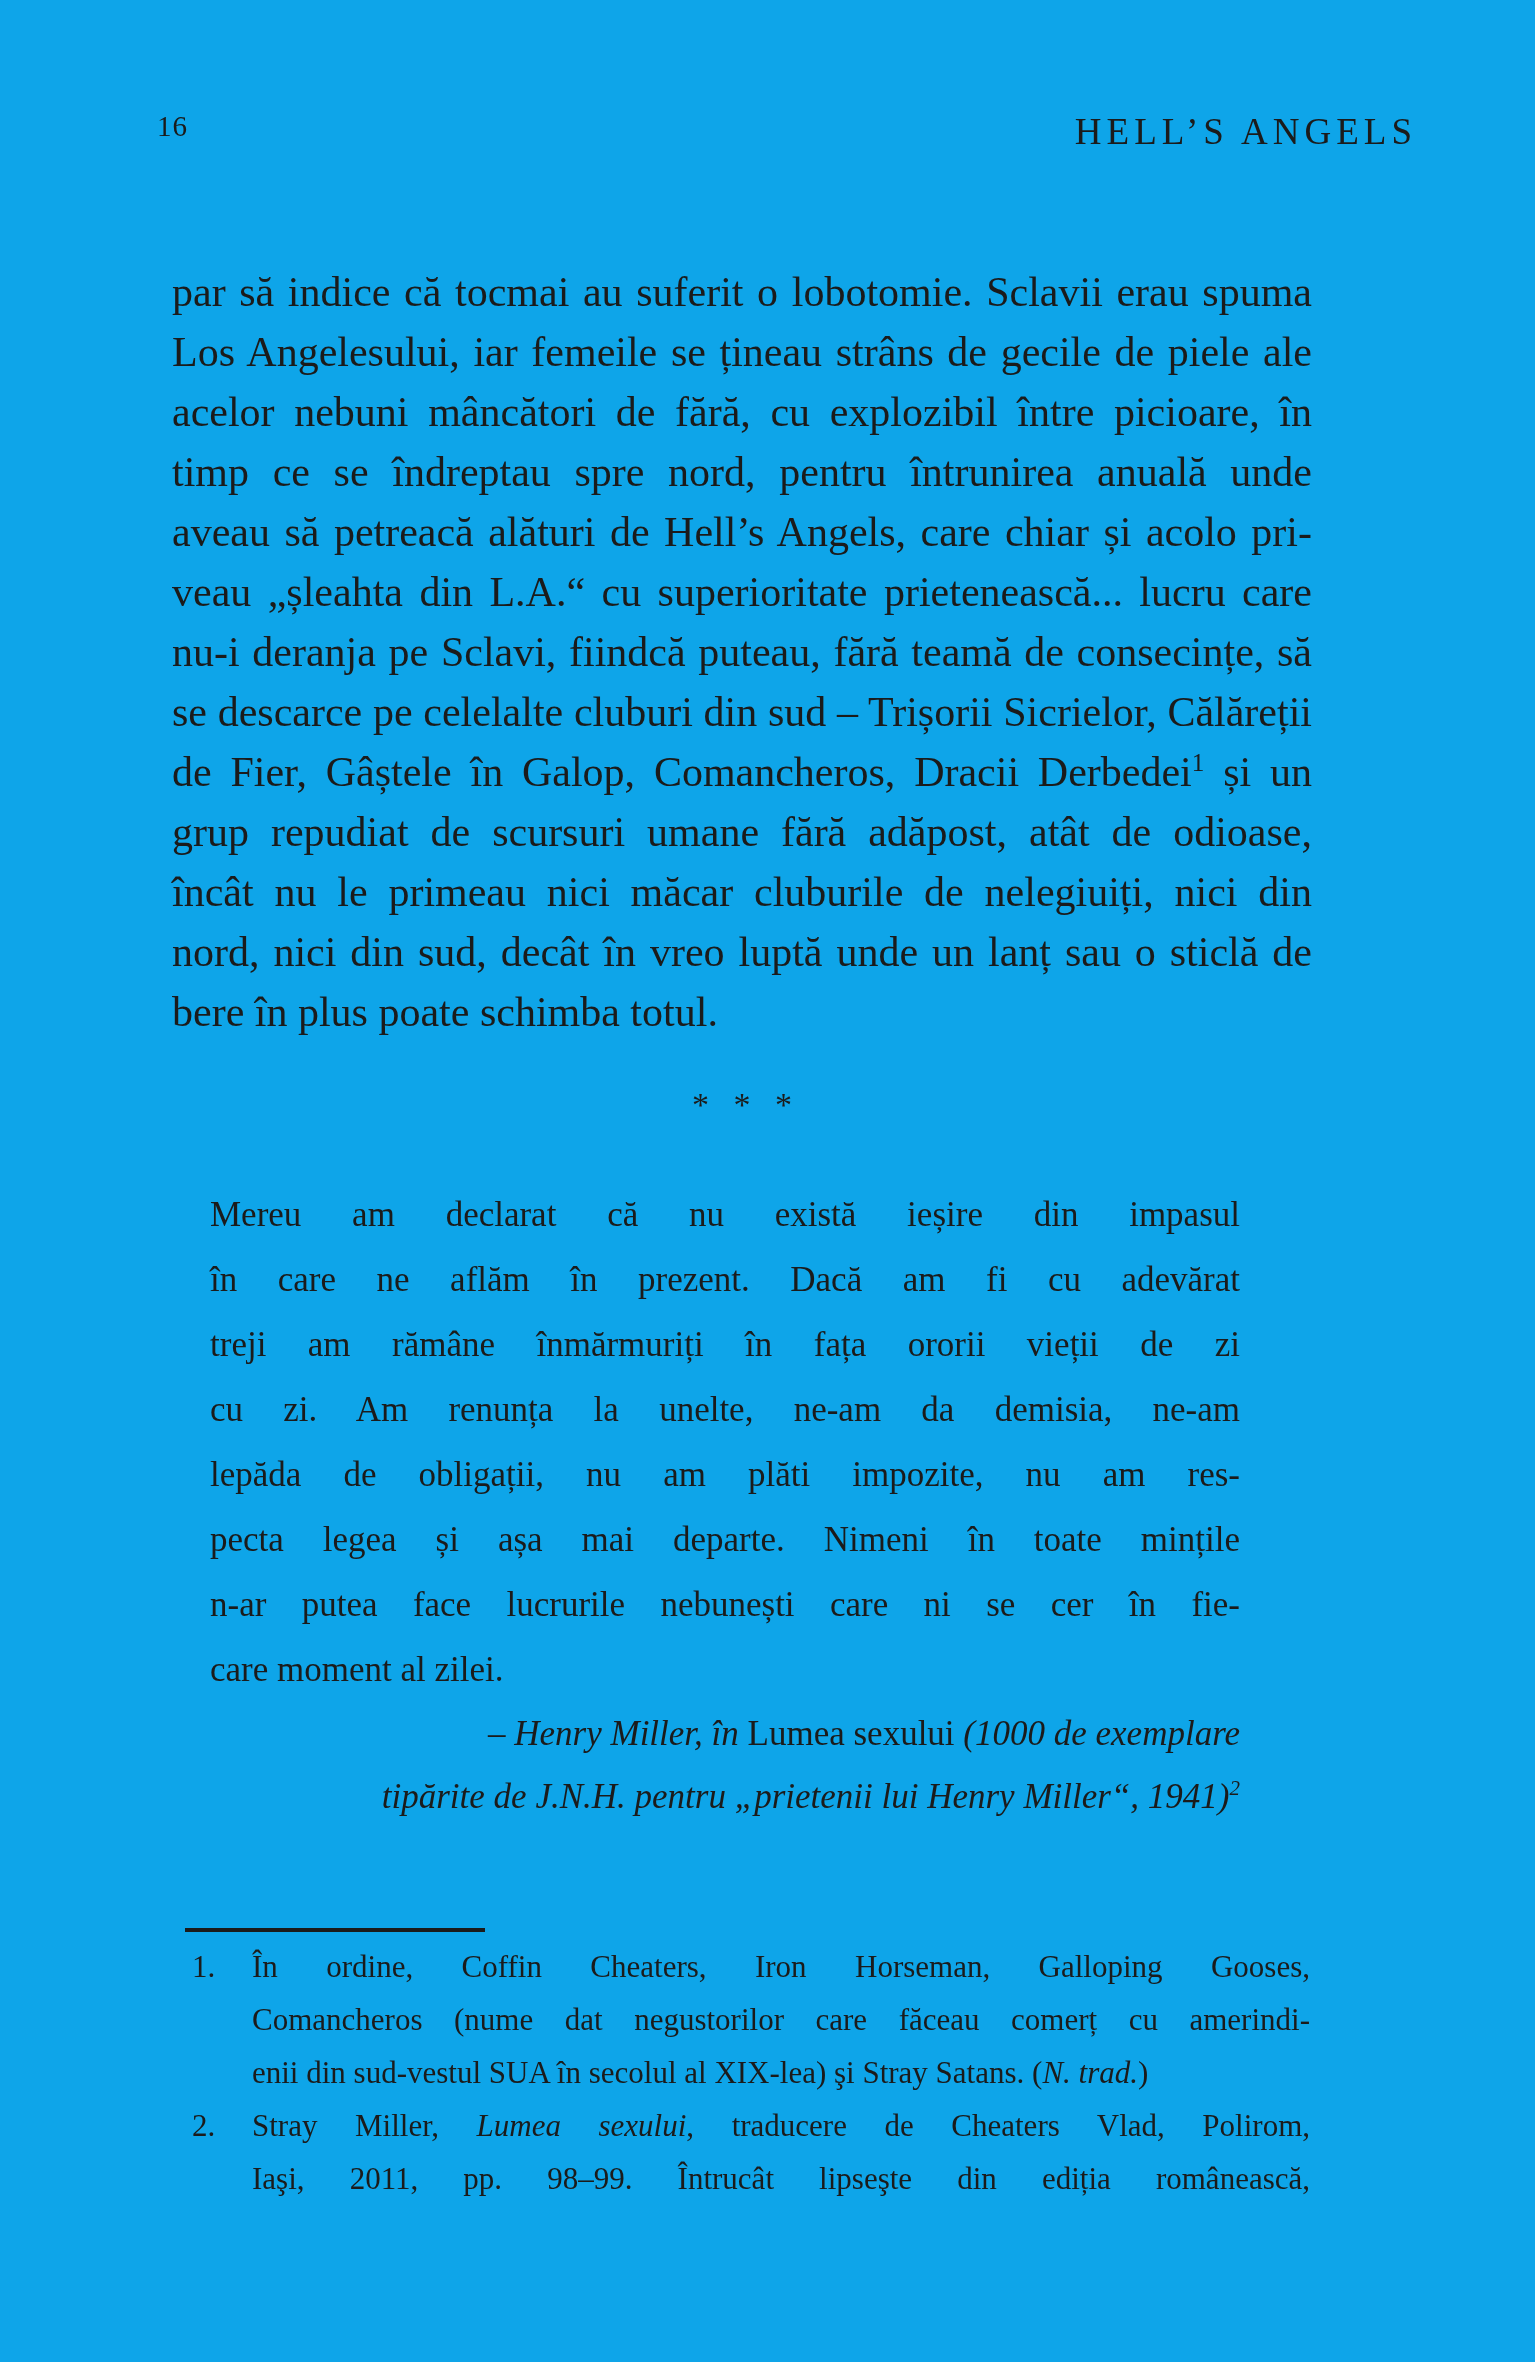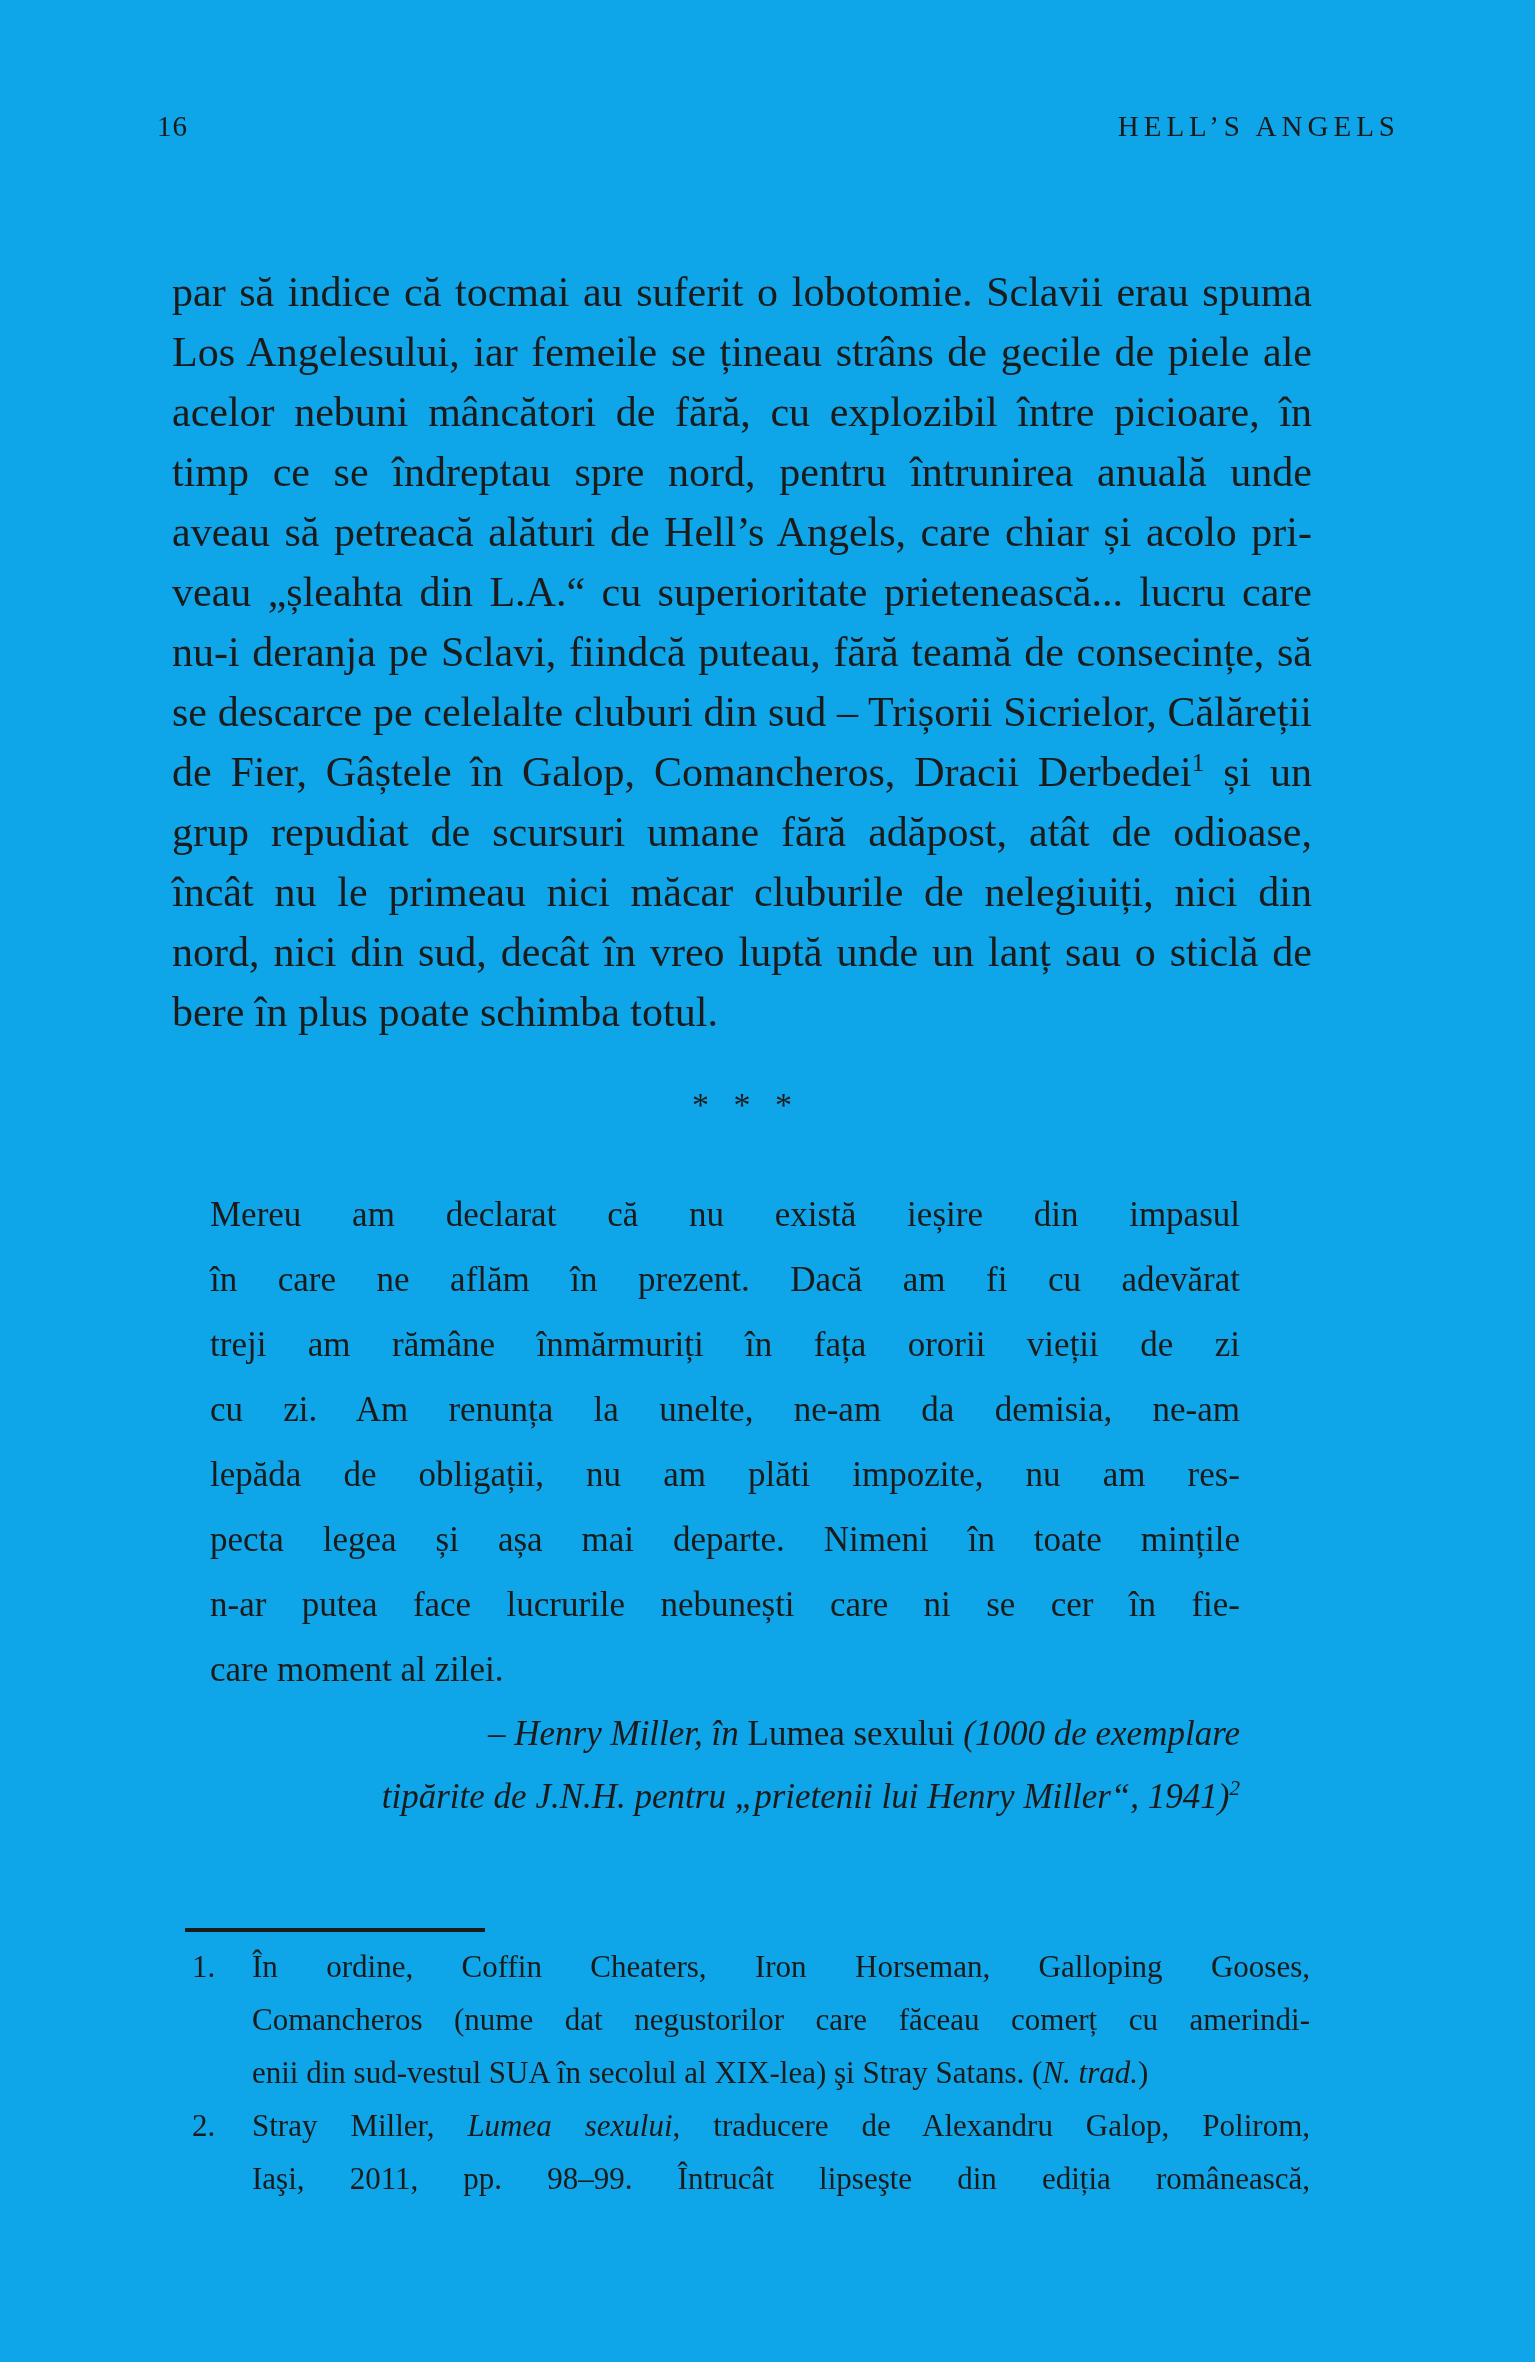--- a/index.html
+++ b/index.html
@@ -9,22 +9,22 @@
     background:#0ea5e9;
     color:#1b1b1b;
     font-family:"Liberation Serif","DejaVu Serif",serif;
     overflow:hidden;
   }
   .hdr-num{
     position:absolute;left:157px;top:110px;
     font-size:29px;letter-spacing:1px;
   }
   .hdr-title{
-    position:absolute;right:135px;top:110px;
-    font-size:29px;letter-spacing:5px;
+    position:absolute;right:118px;top:110px;
+    font-size:37px;letter-spacing:5px;
   }
   .body-block{
     position:absolute;left:172px;top:262px;width:1140px;
     font-size:42px;line-height:60px;
   }
   .stars{
     position:absolute;left:172px;top:1086px;width:1140px;
     text-align:center;font-size:34px;word-spacing:16px;
   }
   .quote-block{
@@ -97,19 +97,19 @@
       <div class="fn-num">1.</div>
       <div class="fn-text">
         <div class="line just">În ordine, Coffin Cheaters, Iron Horseman, Galloping Gooses,</div>
         <div class="line just">Comancheros (nume dat negustorilor care făceau comerț cu amerindi-</div>
         <div class="line"><span>enii din sud-vestul SUA în secolul al XIX-lea) şi Stray Satans. (</span><span class="run-i">N. trad.</span><span>)</span></div>
       </div>
     </div>
     <div class="footnote">
       <div class="fn-num">2.</div>
       <div class="fn-text">
-        <div class="line just"><span>Stray Miller, </span><span class="run-i">Lumea sexului</span><span>, traducere de Alexandru Galop, Polirom,</span></div>
+        <div class="line just"><span>Stray Miller, </span><span class="run-i">Lumea sexului</span><span>, traducere de Cheaters Vlad, Polirom,</span></div>
         <div class="line just">Iaşi, 2011, pp. 98–99. Întrucât lipseşte din ediția românească,</div>
       </div>
     </div>
   </div>
 
 </div>
 
 </body></html>

